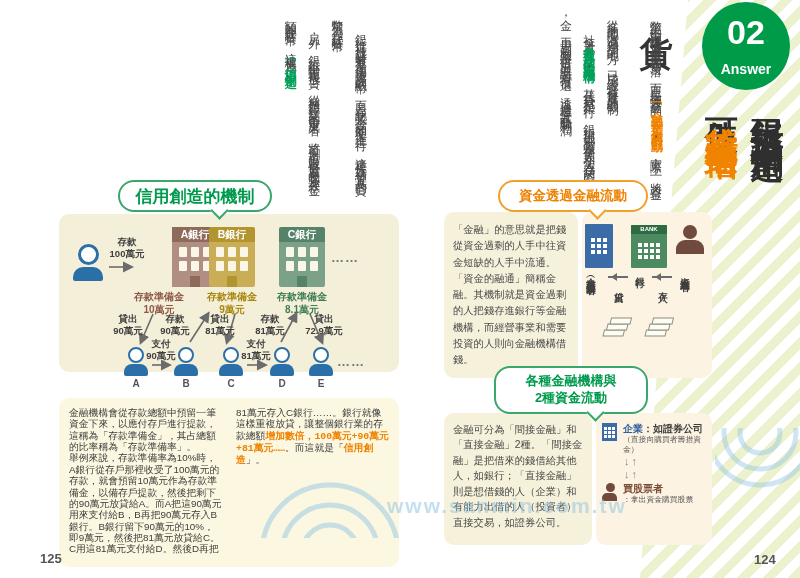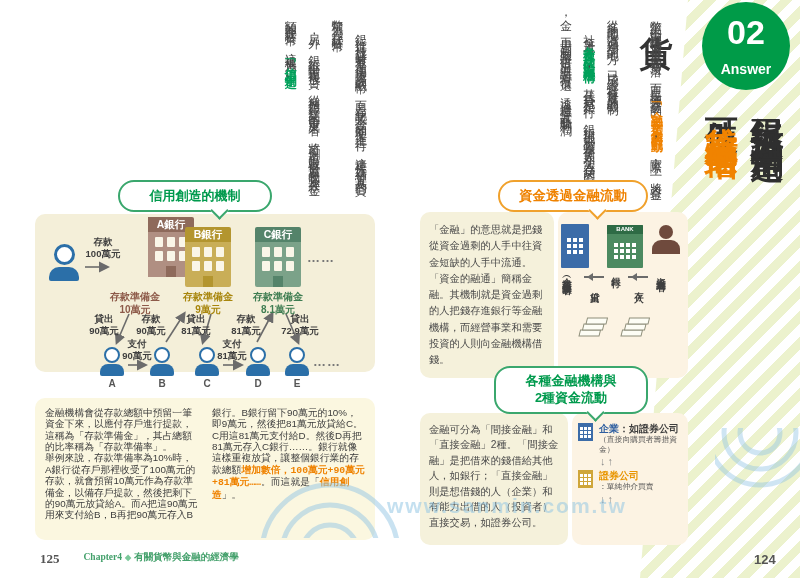--- a/index.html
+++ b/index.html
@@ -29,27 +29,27 @@
   .seg-g{color:#00a05a;font-weight:700;}
   .seg-d{font-size:33px;font-weight:700;color:#333;letter-spacing:1px;}
   
   .bubble{position:absolute;background:#fff;border:2px solid;border-radius:16px;font-weight:700;
     display:flex;align-items:center;justify-content:center;text-align:center;z-index:3;}
   .bubble::after{content:"";position:absolute;bottom:-7px;left:62%;width:11px;height:11px;
     background:#fff;border-right:2px solid;border-bottom:2px solid;border-color:inherit;
     transform:rotate(45deg);}
   .bubble-green{border-color:#3aa76d;color:#009a4d;}
   .bubble-orange{border-color:#f0a12c;color:#ef8200;}
-  #bubble-credit{left:118px;top:180px;width:150px;height:28px;font-size:13px;}
+  #bubble-credit{left:118px;top:180px;width:150px;height:28px;font-size:17px;}
   #bubble-flow{left:498px;top:180px;width:146px;height:28px;font-size:13.5px;}
   #bubble-inst{left:494px;top:366px;width:150px;height:44px;font-size:13px;flex-direction:column;line-height:1.3;}
   
-  .box{position:absolute;border-radius:10px;z-index:1;box-sizing:border-box;}
+  .box{position:absolute;border-radius:10px;z-index:1;box-sizing:border-box;margin-left:24px;}
   #diagram1{left:35px;top:214px;width:340px;height:158px;background:#f4efd9;}
-  #explain{left:35px;top:398px;width:340px;height:142px;background:#fbf7e0;
+  #explain{left:35px;top:398px;width:340px;height:169px;background:#fbf7e0;
     padding:9px 10px;column-count:2;column-gap:14px;column-fill:auto;
     font-size:9.8px;line-height:1.16;white-space:pre-line;color:#3d3d3d;}
   #flow-text{left:420px;top:212px;width:134px;height:166px;background:#f5f1db;
     padding:10px 9px;font-size:10.3px;line-height:1.58;color:#4a4a4a;}
   #flow-area{left:558px;top:212px;width:130px;height:166px;background:#fcf3e3;}
   #inst-text{left:420px;top:413px;width:148px;height:132px;background:#f5f1db;
     padding:9px 9px;font-size:10.3px;line-height:1.5;color:#4a4a4a;}
   #inst-flow{left:572px;top:413px;width:116px;height:132px;background:#fcf3e3;padding:9px 6px;}
   
   .bank{position:absolute;width:46px;height:60px;display:flex;flex-direction:column;border-radius:2px;overflow:hidden;}
@@ -99,21 +99,21 @@
     gap:1px;justify-content:center;align-content:center;}
   .inst-build div{background:#fff;}
   .inst-build.blue{background:#3c6ca8;} .inst-build.gold{background:#cfa63a;}
   .inst-person .head{width:9px;height:9px;background:#6f4a3d;border-radius:50%;margin:0 auto;}
   .inst-person .torso{width:15px;height:8px;background:#6f4a3d;border-radius:5px 5px 0 0;margin-top:1px;}
   .inst-title{font-size:10px;font-weight:700;line-height:1.3;}
   .inst-sub{font-size:7.8px;color:#555;line-height:1.25;}
   .name-blue{color:#2f5fa0;} .name-orange{color:#e89500;} .name-brown{color:#7a4a35;}
   .updown{margin:2px 0 2px 22px;color:#8a8a8a;font-size:11px;letter-spacing:2px;line-height:1;}
   
-  .footer-left{position:absolute;left:40px;top:551px;display:flex;align-items:flex-start;gap:24px;z-index:2;font-family:Liberation Serif, serif;}
+  .footer-left{position:absolute;left:40px;top:551px;display:flex;align-items:flex-end;gap:4px;z-index:2;}
   .fl-num{font-size:13px;color:#555;font-weight:700;}
   .fl-chap{font-size:9.5px;color:#43a06b;font-weight:700;}
   .fl-diamond{color:#7bc89a;font-size:8px;margin:0 3px;}
   .footer-right{position:absolute;left:754px;top:552px;font-size:13px;color:#555;font-weight:700;z-index:2;}
   
   .watermark{position:absolute;left:255px;top:428px;width:545px;height:110px;z-index:10;pointer-events:none;}
   .wm-text{position:absolute;left:88px;top:22px;font-size:44px;font-weight:700;letter-spacing:17px;
     color:rgba(148,198,228,0.42);white-space:nowrap;}
   .wm-url{position:absolute;left:132px;top:66px;font-size:21px;font-weight:700;
     color:rgba(148,198,228,0.55);letter-spacing:2px;}
@@ -166,21 +166,21 @@
     </g>
   </svg>
 
   <div class="person-lg" style="left:14px;top:30px;">
       <div class="head"></div>
       <div class="torso"></div>
     </div>
   <div class="flabel" style="left:42px;top:22px;width:52px;">存款
 100萬元</div>
 
-  <div class="bank bank-a" style="left:77px;top:3px;padding-left:36px;">
+  <div class="bank bank-a" style="left:77px;top:13px;padding-left:36px;">
     <div class="bank-name">A銀行</div>
     <div class="bank-body">
         <div class="bank-windows">
           <div></div>
           <div></div>
           <div></div>
           <div></div>
           <div></div>
           <div></div>
         </div>
@@ -349,45 +349,35 @@
           <div></div>
           <div></div>
         </div>
     </div>
     <div>
       <div class="inst-title"><span class="name-blue">企業</span><span>：如證券公司</span></div>
       <div class="inst-sub">（直接向購買者籌措資金）</div>
     </div>
   </div>
   <div class="updown">↓↑</div>
+  <div class="updown">↓↑</div>
   <div class="inst-row">
-    <div class="inst-icon">
-      <div class="inst-build gold">
-          <div></div>
-          <div></div>
-          <div></div>
-          <div></div>
-          <div></div>
-          <div></div>
-          <div></div>
-          <div></div>
-          <div></div>
-        </div>
-    </div>
+    <div class="inst-icon inst-person">
+        <div class="head"></div>
+        <div class="torso"></div>
+      </div>
     <div>
-      <div class="inst-title name-orange">證券公司</div>
-      <div class="inst-sub">：單純仲介買賣</div>
-    </div>
-  </div>
-  <div class="updown">↓↑</div>
+      <div class="inst-title name-brown">買股票者</div>
+      <div class="inst-sub">：拿出資金購買股票</div>
+    </div>
+  </div>
 </div>
 
 <div class="footer-left">
   <span class="fl-num">125</span>
-  <span class="fl-chap"><span>Chapter4</span><span class="fl-diamond">◆</span><span>有關貨幣與金融的經濟學</span></span>
 </div>
 <div class="footer-right">124</div>
 
 <div class="watermark">
   <svg class="wm-arcs" style="left:0;top:30px;" width="150" height="80" viewBox="0 0 150 80">
     <g fill="none" stroke="rgba(148,198,228,0.5)" stroke-width="5">
       <circle cx="75" cy="95" r="28"></circle>
         <circle cx="75" cy="95" r="48"></circle>
         <circle cx="75" cy="95" r="68"></circle>
     </g>

